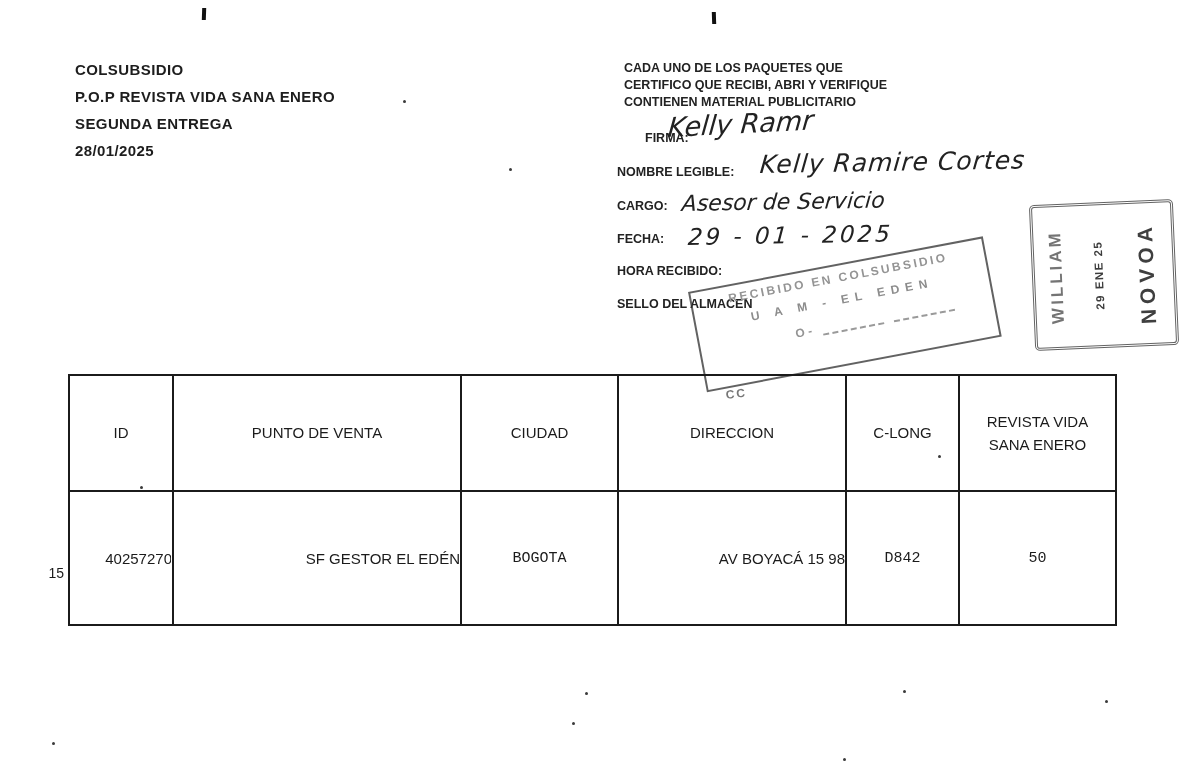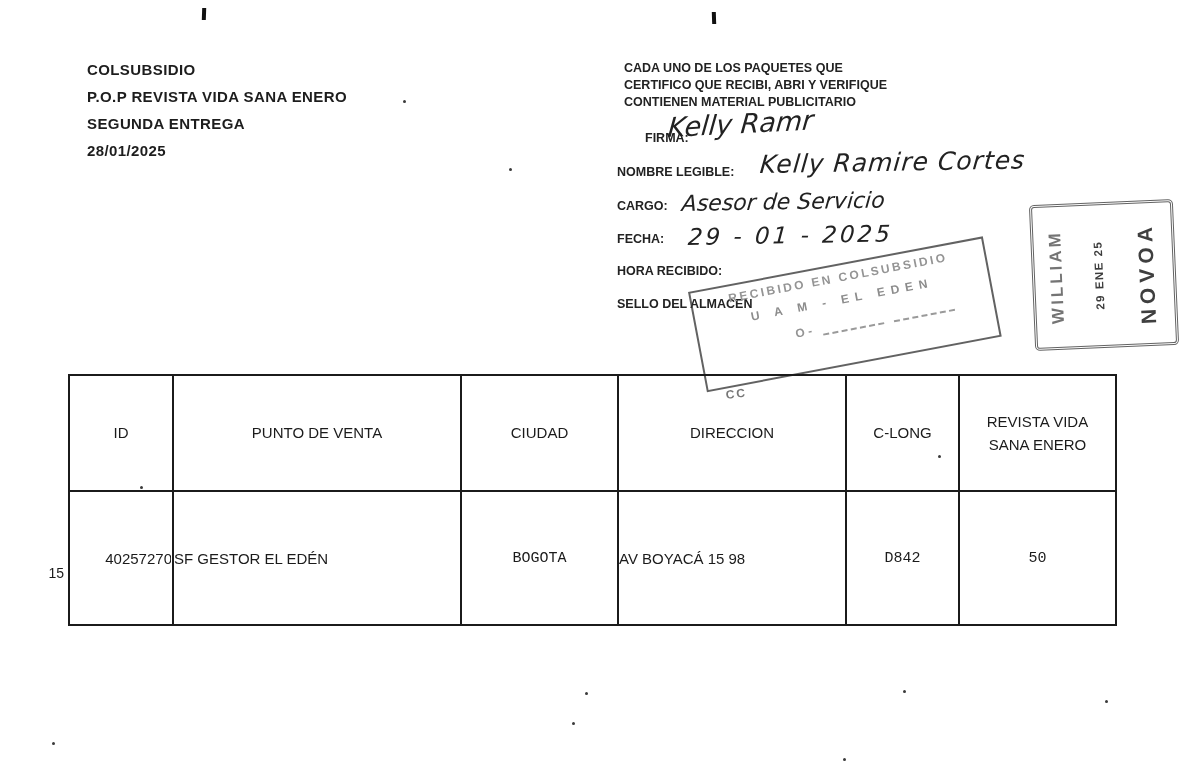--- a/index.html
+++ b/index.html
@@ -6,21 +6,21 @@
   #page{
     position:relative;
     width:1183px;height:764px;
     background:#ffffff;
     font-family:"Liberation Sans",sans-serif;
     color:#1a1a1a;
     overflow:hidden;
   }
   .abs{position:absolute;}
   
-  .hdr-left{left:75px;top:56px;font-size:15px;font-weight:bold;letter-spacing:0.4px;color:#1d1d1d;margin-left:12px;}
+  .hdr-left{left:75px;top:56px;font-size:15px;font-weight:bold;letter-spacing:0.4px;color:#1d1d1d;}
   .hdr-left div{line-height:27px;white-space:nowrap;}
   .cert{left:624px;top:60px;width:340px;font-size:12.5px;font-weight:bold;line-height:17px;color:#222;}
   .flabel{font-size:12.5px;font-weight:bold;color:#222;white-space:nowrap;}
   
   .hand{
     font-family:"DejaVu Sans",sans-serif;font-style:italic;color:#222;
     white-space:nowrap;transform-origin:left center;
   }
   .sig{left:668px;top:112px;font-size:27px;transform:rotate(-3deg) skewX(-8deg);}
   .nom{left:760px;top:150px;font-size:25px;transform:rotate(-1deg) skewX(-6deg);letter-spacing:1px;}
@@ -56,21 +56,21 @@
   table.grid th,table.grid td{
     border:2px solid #1b1b1b;
     font-size:15px;font-weight:normal;color:#1b1b1b;
     padding:0;overflow:hidden;
   }
   table.grid th{height:114px;text-align:center;line-height:1.55;padding:0 12px;}
   table.grid td{height:132px;vertical-align:middle;}
   .c-id{width:104px;} .c-pdv{width:288px;} .c-ciu{width:157px;}
   .c-dir{width:228px;} .c-clg{width:113px;} .c-rev{width:157px;}
   td.ta-r{text-align:right;padding-right:3px;border-radius:13px;}
-  td.ta-l{text-align:left;padding-left:5px;}
+  td.ta-l{text-align:right;padding-left:5px;}
   td.ta-c{text-align:center;font-family:Liberation Mono, monospace;}
   .rownum{left:38px;top:549px;width:26px;text-align:right;font-size:14px;color:#1b1b1b;margin-top:16px;}
   
   .tick{width:4px;height:12px;background:#111;}
   .dot{width:3px;height:3px;background:#3a3a3a;border-radius:50%;}
 </style>
 </head>
 <body>
 
 <div id="page">

